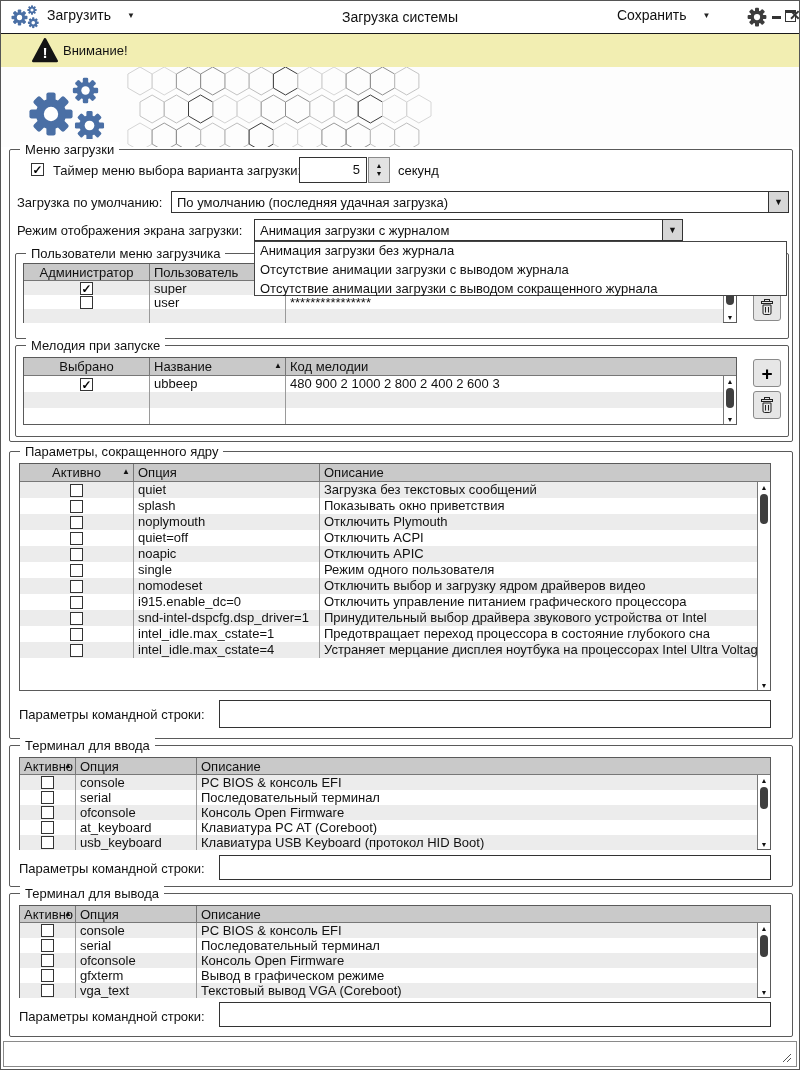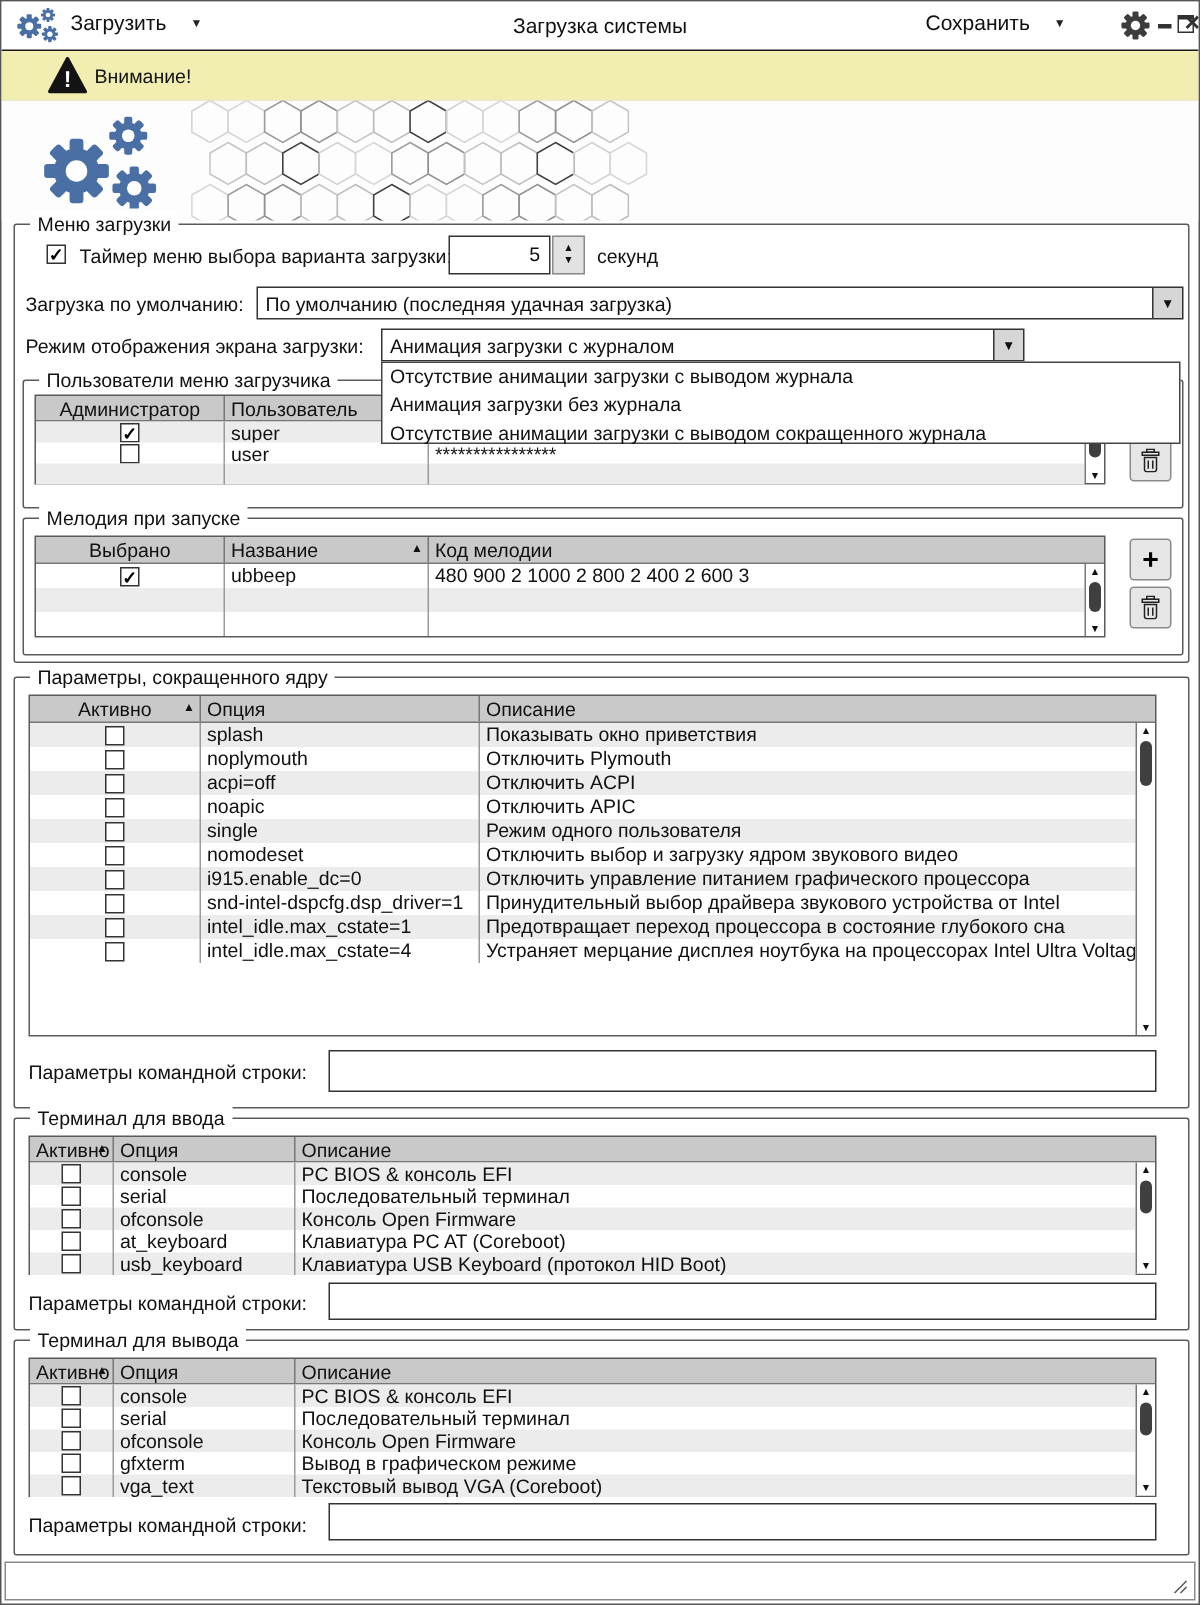--- a/index.html
+++ b/index.html
@@ -296,57 +296,64 @@
     <svg width="14" height="16" viewBox="0 0 14 16">
       <rect x="4.5" y="0.5" width="5" height="2" fill="none" stroke="#222"></rect>
       <rect x="1.5" y="2.5" width="11" height="2" fill="none" stroke="#222"></rect>
       <path d="M3 6 h8 v8 a1.5 1.5 0 0 1 -1.5 1.5 h-5 a1.5 1.5 0 0 1 -1.5 -1.5 Z" fill="none" stroke="#222"></path>
       <line x1="5.5" y1="8" x2="5.5" y2="13.5" stroke="#222"></line>
       <line x1="8.5" y1="8" x2="8.5" y2="13.5" stroke="#222"></line>
     </svg>
   </div>
 
   <div id="dd-list">
+    <div class="dd-item">Анимация загрузки без журнала</div>
     <div class="dd-item">Отсутствие анимации загрузки с выводом журнала</div>
-    <div class="dd-item">Анимация загрузки без журнала</div>
     <div class="dd-item">Отсутствие анимации загрузки с выводом сокращенного журнала</div>
   </div>
 
   <div class="group" style="left:8px;top:450px;width:782px;height:286px">
     <span class="legend">Параметры, сокращенного ядру</span>
   </div>
   <div class="tbl kern-t" style="left:18px;top:462px;width:752px;height:228px">
     <div class="thead">
       <div class="th c1 center">
         <span>Активно</span>
         <span class="sort">▲</span>
       </div>
       <div class="th c2">Опция</div>
       <div class="th c3" style="flex:1;border-right:none">Описание</div>
     </div>
     <div class="tbody" style="top:18px">
         <div class="tr">
           <div class="td c1 cbcell">
             <div class="checkbox"></div>
           </div>
+          <div class="td c2">quiet</div>
+          <div class="td c3">Загрузка без текстовых сообщений</div>
+        </div>
+        <div class="tr">
+          <div class="td c1 cbcell">
+            <div class="checkbox"></div>
+          </div>
           <div class="td c2">splash</div>
           <div class="td c3">Показывать окно приветствия</div>
         </div>
         <div class="tr">
           <div class="td c1 cbcell">
             <div class="checkbox"></div>
           </div>
           <div class="td c2">noplymouth</div>
           <div class="td c3">Отключить Plymouth</div>
         </div>
         <div class="tr">
           <div class="td c1 cbcell">
             <div class="checkbox"></div>
           </div>
-          <div class="td c2">acpi=off</div>
+          <div class="td c2">quiet=off</div>
           <div class="td c3">Отключить ACPI</div>
         </div>
         <div class="tr">
           <div class="td c1 cbcell">
             <div class="checkbox"></div>
           </div>
           <div class="td c2">noapic</div>
           <div class="td c3">Отключить APIC</div>
         </div>
         <div class="tr">
@@ -354,21 +361,21 @@
             <div class="checkbox"></div>
           </div>
           <div class="td c2">single</div>
           <div class="td c3">Режим одного пользователя</div>
         </div>
         <div class="tr">
           <div class="td c1 cbcell">
             <div class="checkbox"></div>
           </div>
           <div class="td c2">nomodeset</div>
-          <div class="td c3">Отключить выбор и загрузку ядром звукового видео</div>
+          <div class="td c3">Отключить выбор и загрузку ядром драйверов видео</div>
         </div>
         <div class="tr">
           <div class="td c1 cbcell">
             <div class="checkbox"></div>
           </div>
           <div class="td c2">i915.enable_dc=0</div>
           <div class="td c3">Отключить управление питанием графического процессора</div>
         </div>
         <div class="tr">
           <div class="td c1 cbcell">

